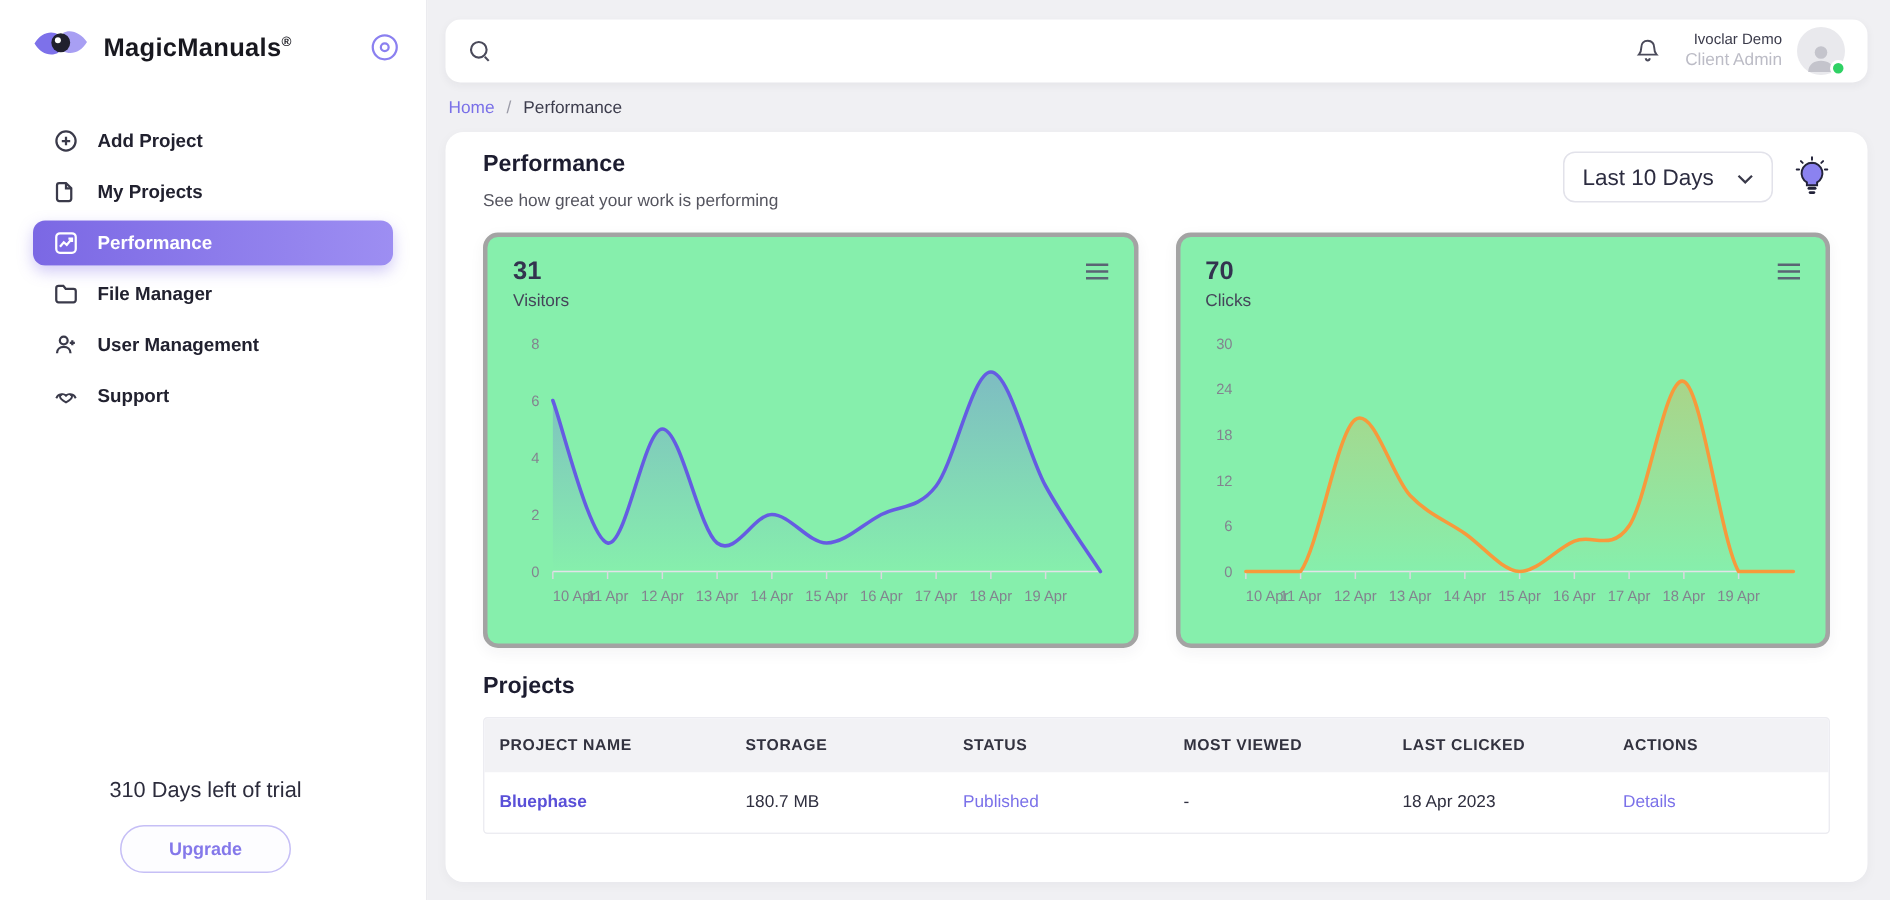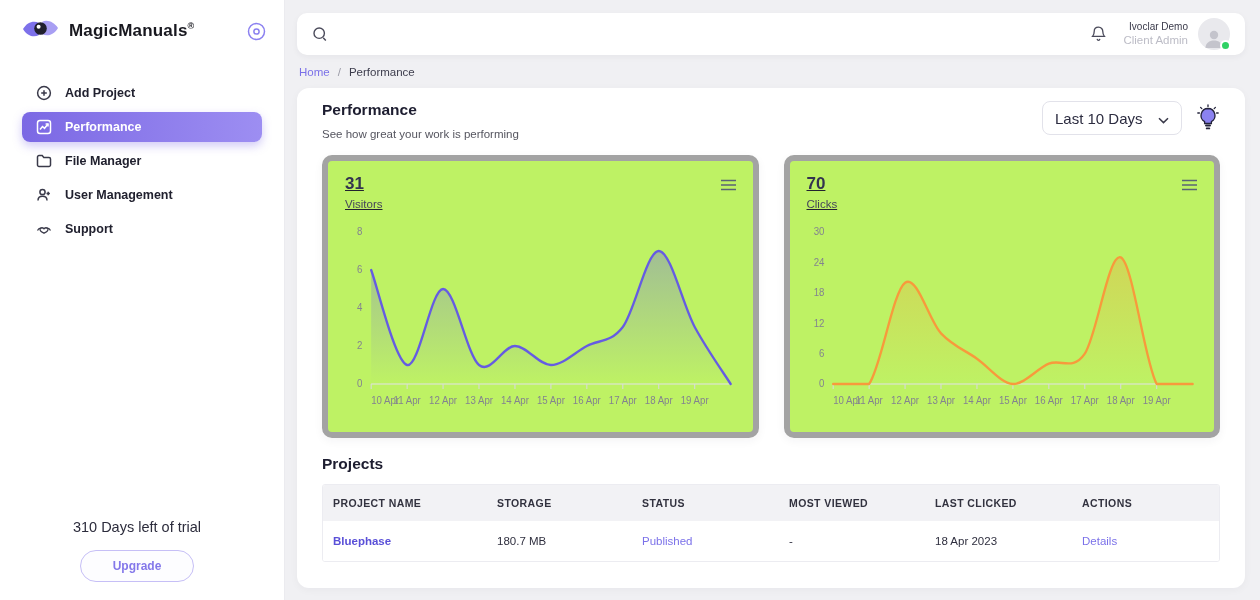--- a/index.html
+++ b/index.html
@@ -39,21 +39,21 @@
 
   .main-card { background:#fff; border-radius:12px; flex:1; padding:13px 25px 16px; box-shadow:0 2px 8px rgba(30,30,60,.04); }
   .perf-head { display:flex; justify-content:space-between; align-items:flex-start; }
   .perf-title { font-size:15.5px; font-weight:800; color:#1d1d30; }
   .perf-sub { font-size:11.5px; color:#55555f; margin-top:9px; }
   .perf-right { display:flex; align-items:center; gap:14px; }
   .select-box { width:140px; height:34px; border:1px solid #e2e2ea; border-radius:8px; background:#fff; display:flex; align-items:center; justify-content:space-between; padding:9px 12px; font-size:15px; color:#2c2c40; cursor:pointer; }
   .select-box.status { width:163px; height:33px; color:#b1b1bc; }
 
   .charts-row { display:flex; gap:25px; margin-top:15px; }
-  .chart-card { flex:1; background:#bef264; border-radius:10px; border:6px solid #a3a3a3; box-shadow:0 3px 10px rgba(30,30,60,.05); padding:13px 17px 4px;text-decoration:underline; }
+  .chart-card { flex:1; background:#86efac; border-radius:10px; border:3px solid #a3a3a3; box-shadow:0 3px 10px rgba(30,30,60,.05); padding:13px 17px 4px; }
   .cc-head { display:flex; justify-content:space-between; }
   .cc-val { font-size:17px; font-weight:800; color:#33334f; }
   .cc-lab { font-size:11.5px; color:#45455a; margin-top:4px; }
   .menu-ic { cursor:pointer; padding-top:3px; }
   .chart-svg { width:100%; height:212px; display:block; margin-top:6px; }
 
   .proj-head { display:flex; justify-content:space-between; align-items:center; margin:17px 0 11px; }
   .proj-title { font-size:15.5px; font-weight:800; color:#1d1d30; }
 
   .ptable { border:1px solid #ececf1; border-radius:3px; overflow:hidden; }
@@ -88,20 +88,29 @@
 
   <nav class="nav">
     <div class="nav-item">
       <span class="ic">
         <svg width="16" height="16" viewBox="0 0 16 16" fill="none" stroke-width="1.5">
             <circle cx="8" cy="8" r="6.4"></circle>
             <path d="M8 5.2v5.6M5.2 8h5.6"></path>
           </svg>
       </span>
       <span>Add Project</span>
+    </div>
+    <div class="nav-item">
+      <span class="ic">
+        <svg width="15" height="16" viewBox="0 0 15 16" fill="none" stroke-width="1.5">
+            <path d="M2 3.5 A1.5 1.5 0 0 1 3.5 2 H8 l3.5 3.5 V12.5 A1.5 1.5 0 0 1 10 14 H3.5 A1.5 1.5 0 0 1 2 12.5 Z"></path>
+            <path d="M8 2 v3.5 h3.5"></path>
+          </svg>
+      </span>
+      <span>My Projects</span>
     </div>
     <div class="nav-item active">
       <span class="ic">
         <svg width="16" height="16" viewBox="0 0 16 16" fill="none" stroke-width="1.5">
             <rect x="1.5" y="1.5" width="13" height="13" rx="2.5"></rect>
             <path d="M4 10.5 l2.5-3 2 1.8 L12 5"></path>
             <path d="M9.6 5 H12 v2.4"></path>
           </svg>
       </span>
       <span>Performance</span>

